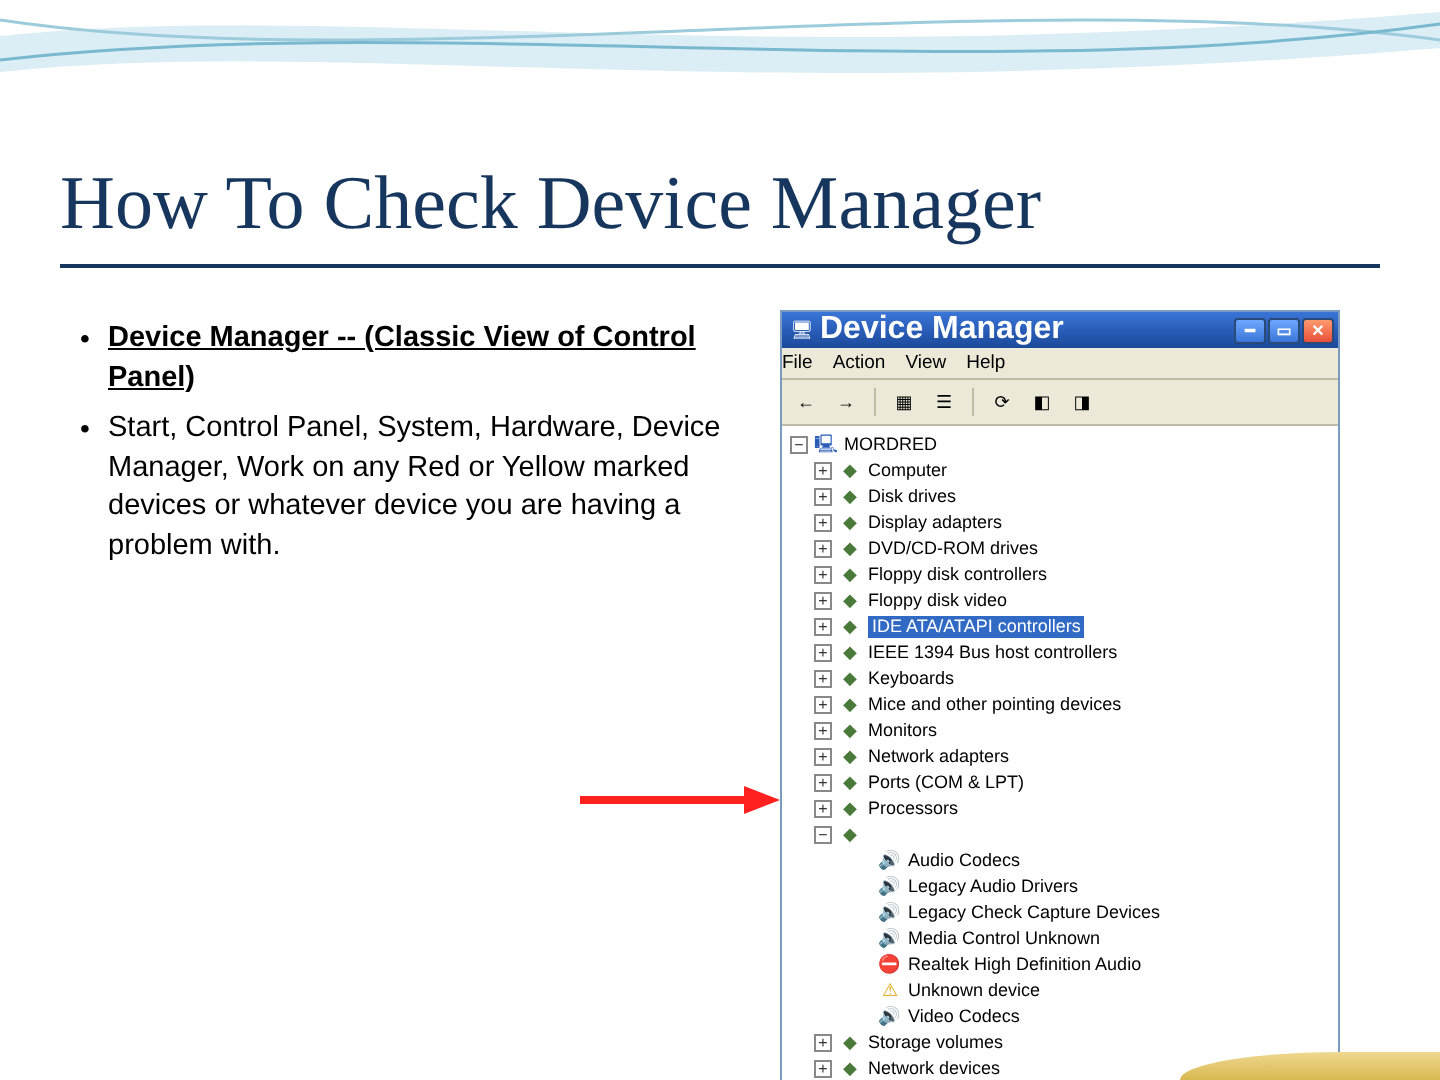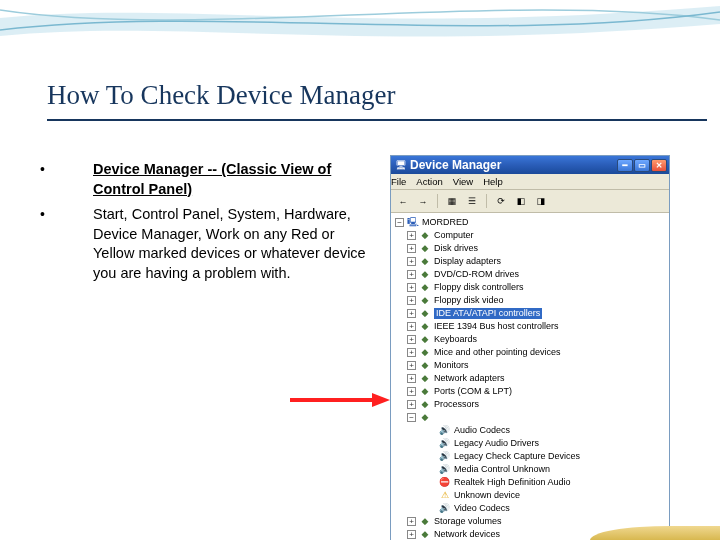--- a/index.html
+++ b/index.html
@@ -16,26 +16,25 @@
     top: 0; left: 0;
     width: 720px;
     height: 60px;
   }
   .slide-title {
     position: absolute;
     top: 80px;
     left: 30px;
     width: 660px;
     font-family: Georgia, 'Times New Roman', serif;
-    font-size: 27px;
+    font-size: 38px;
     font-weight: normal;
     color: #17365d;
     border-bottom: 2px solid #17365d;
     padding-bottom: 8px;
-    margin-left: 17px;
   }
   .content-area {
     position: absolute;
     top: 160px;
     left: 40px;
     width: 335px;
   }
   .bullet-item {
     display: flex;
     align-items: flex-start;
@@ -44,21 +43,21 @@
     line-height: 1.35;
     color: #000;
   }
   .bullet-dot {
     width: 14px;
     flex-shrink: 0;
     font-size: 14px;
     line-height: 1.4;
     text-align: left;
   }
-  .bullet-text { flex: 1; margin-left: 39px; }
+  .bullet-text { flex: 1; }
   .underline { text-decoration: underline; }
   .bold { font-weight: bold; }
   .red-arrow {
     position: absolute;
     top: 392px;
     left: 290px;
     width: 100px;
     height: 16px;
   }
   
@@ -81,21 +80,21 @@
     padding: 0 2px 0 4px;
   }
   .dm-titlebar .ico {
     width: 12px; height: 12px;
     margin-right: 3px;
     display: inline-flex;
     align-items: center;
     justify-content: center;
     font-size: 9px;
   }
-  .dm-titlebar .ttl { flex: 1; font-weight: bold; font-size: 12px; }
+  .dm-titlebar .ttl { flex: 1; font-weight: bold; font-size: 16px; }
   .winbtn {
     width: 16px; height: 13px;
     margin-left: 1px;
     border: 1px solid #2a4a7a;
     border-radius: 2px;
     display: inline-flex;
     align-items: center;
     justify-content: center;
     font-size: 8px;
     font-weight: bold;

